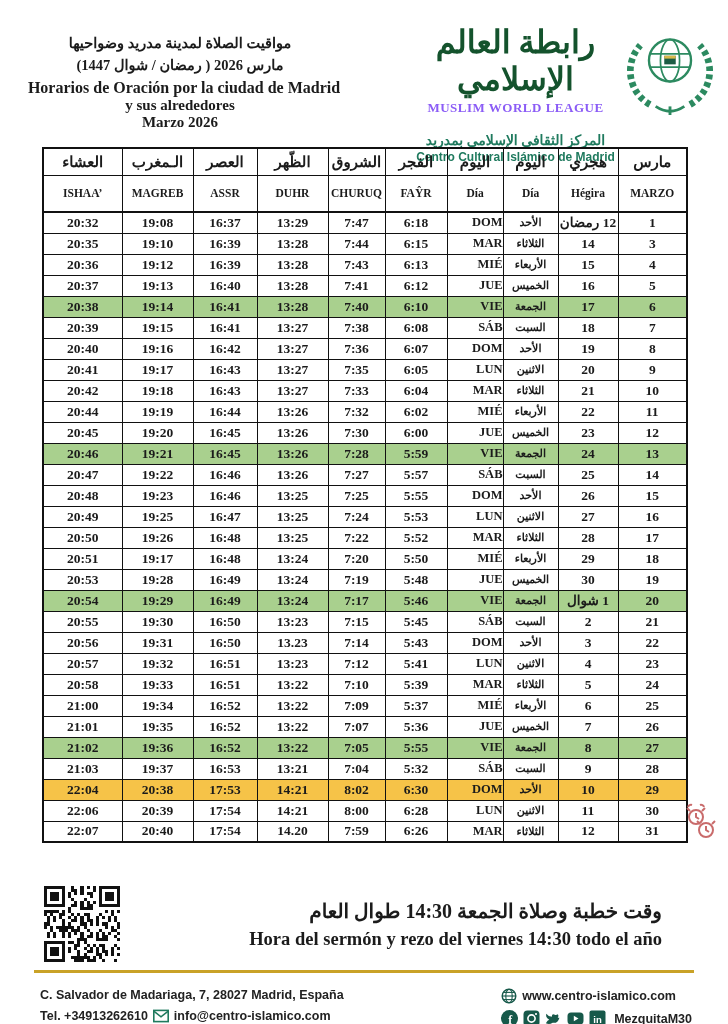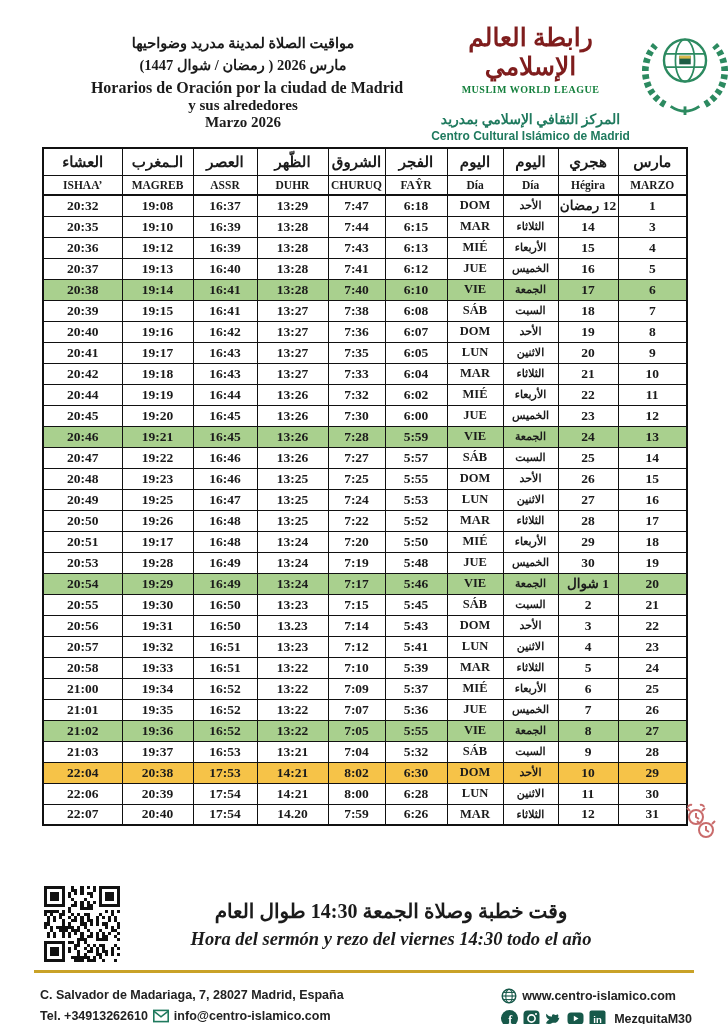--- a/index.html
+++ b/index.html
@@ -1,62 +1,62 @@
 <!DOCTYPE html>
 <html><head>
 <meta charset="utf-8">
 <style>
   * { margin:0; padding:0; box-sizing:border-box; }
   body { background:#888; }
   .page { width:728px; height:1024px; background:#fff; position:relative; margin:0 auto;
           font-family:"Liberation Serif", serif; color:#1b1b1b; overflow:hidden; }
 
   
-  .hdr { position:absolute; top:18px; left:0; width:728px; display:flex; justify-content:flex-end; }
+  .hdr { position:absolute; top:18px; left:0; width:728px; display:flex; justify-content:flex-start;gap:48px; }
   .titles { width:360px; text-align:center; padding-top:14px; }
   .titles .ar { font-weight:bold; font-size:14.5px; direction:rtl; line-height:1.55; }
   .titles .es1 { font-weight:bold; font-size:16px; margin-top:2px;padding-left:8px; }
   .titles .es2, .titles .es3 { font-weight:bold; font-size:15px; }
   .logo { width:305px; display:flex; align-items:flex-start; padding-top:6px; }
   .logo-text { width:215px; text-align:center; }
-  .logo-callig { font-size:25px; font-weight:bold; direction:rtl; line-height:1.15; color:#7f1d1d; }
-  .logo-en { font-size:10px; font-weight:bold; letter-spacing:.5px; color:#15803d; margin-top:2px;
+  .logo-callig { font-size:32px; font-weight:bold; direction:rtl; line-height:1.15; color:#14532d; }
+  .logo-en { font-size:13px; font-weight:bold; letter-spacing:.5px; color:#8b5cf6; margin-top:2px;
              font-family:"Liberation Serif", serif; }
   .logo-ar { font-size:14px; font-weight:bold; direction:rtl; margin-top:16px; }
   .logo-es { font-size:12px; font-weight:bold; margin-top:1px; font-family:"Liberation Sans", sans-serif; }
   .emblem { width:86px; height:96px; margin-left:4px; }
 
   
   table.times { position:absolute; left:42px; top:147px; width:645px; border-collapse:collapse;
                 table-layout:fixed; border:2px solid #111; }
   .times th, .times td { border:1px solid #111; text-align:center; vertical-align:middle;
                          overflow:hidden; white-space:nowrap; }
   .times col:nth-child(1){width:79px} .times col:nth-child(2){width:71px}
   .times col:nth-child(3){width:64px} .times col:nth-child(4){width:71px}
   .times col:nth-child(5){width:57px} .times col:nth-child(6){width:62px}
   .times col:nth-child(7){width:56px} .times col:nth-child(8){width:55px}
   .times col:nth-child(9){width:60px} .times col:nth-child(10){width:69px}
   .times thead tr.ar-row th { font-size:15px; font-weight:bold; height:27px; direction:rtl; }
-  .times thead tr.lat-row th { font-size:11.5px; font-weight:bold; height:20px; border-bottom:2px solid #111; }
+  .times thead tr.lat-row th { font-size:11.5px; font-weight:bold; height:37px; border-bottom:2px solid #111; }
   .times tbody td { height:21px; font-size:13.5px; font-weight:bold; }
   .times td.col-dia_ar { font-size:11px; direction:rtl; }
   .times td.col-hegira { direction:rtl; }
-  .times td.col-dia_es { font-size:12.5px; }
+  .times td.col-dia_es { font-size:12.5px;text-align:right; }
   .times tr.friday td { background:#a9d08e; }
   .times tr.dst td { background:#f6c348; }
 
   
   .dst-mark { position:absolute; left:683px; top:800px; width:34px; height:44px; }
 
   
   .note-row { position:absolute; left:44px; top:886px; width:648px; display:flex; align-items:center; }
   .qr { width:76px; height:76px; flex:0 0 76px; }
-  .note-text { flex:1; text-align:center; padding-right:30px; }
+  .note-text { flex:1; text-align:right; padding-right:30px; }
   .note-ar { font-weight:bold; font-size:20px; direction:rtl; }
-  .note-es { font-weight:bold; font-size:18.5px; margin-top:6px;font-style:italic; }
+  .note-es { font-weight:bold; font-size:18.5px; margin-top:6px; }
 
   
   .gold-line { position:absolute; left:34px; top:970px; width:660px; height:3px; }
   .footer { position:absolute; left:40px; top:980px; width:652px; display:flex;
             justify-content:space-between; font-family:"Liberation Sans", sans-serif;
             font-weight:bold; font-size:12.5px; color:#222;margin-top:8px; }
   .f-left .line, .f-right .line { display:flex; align-items:center; gap:5px; margin-bottom:6px; }
   .f-right .line { justify-content:flex-start; }
   .ficon { width:16px; height:16px; display:inline-block; vertical-align:middle; }
   .social { display:flex; align-items:center; gap:3px; }

